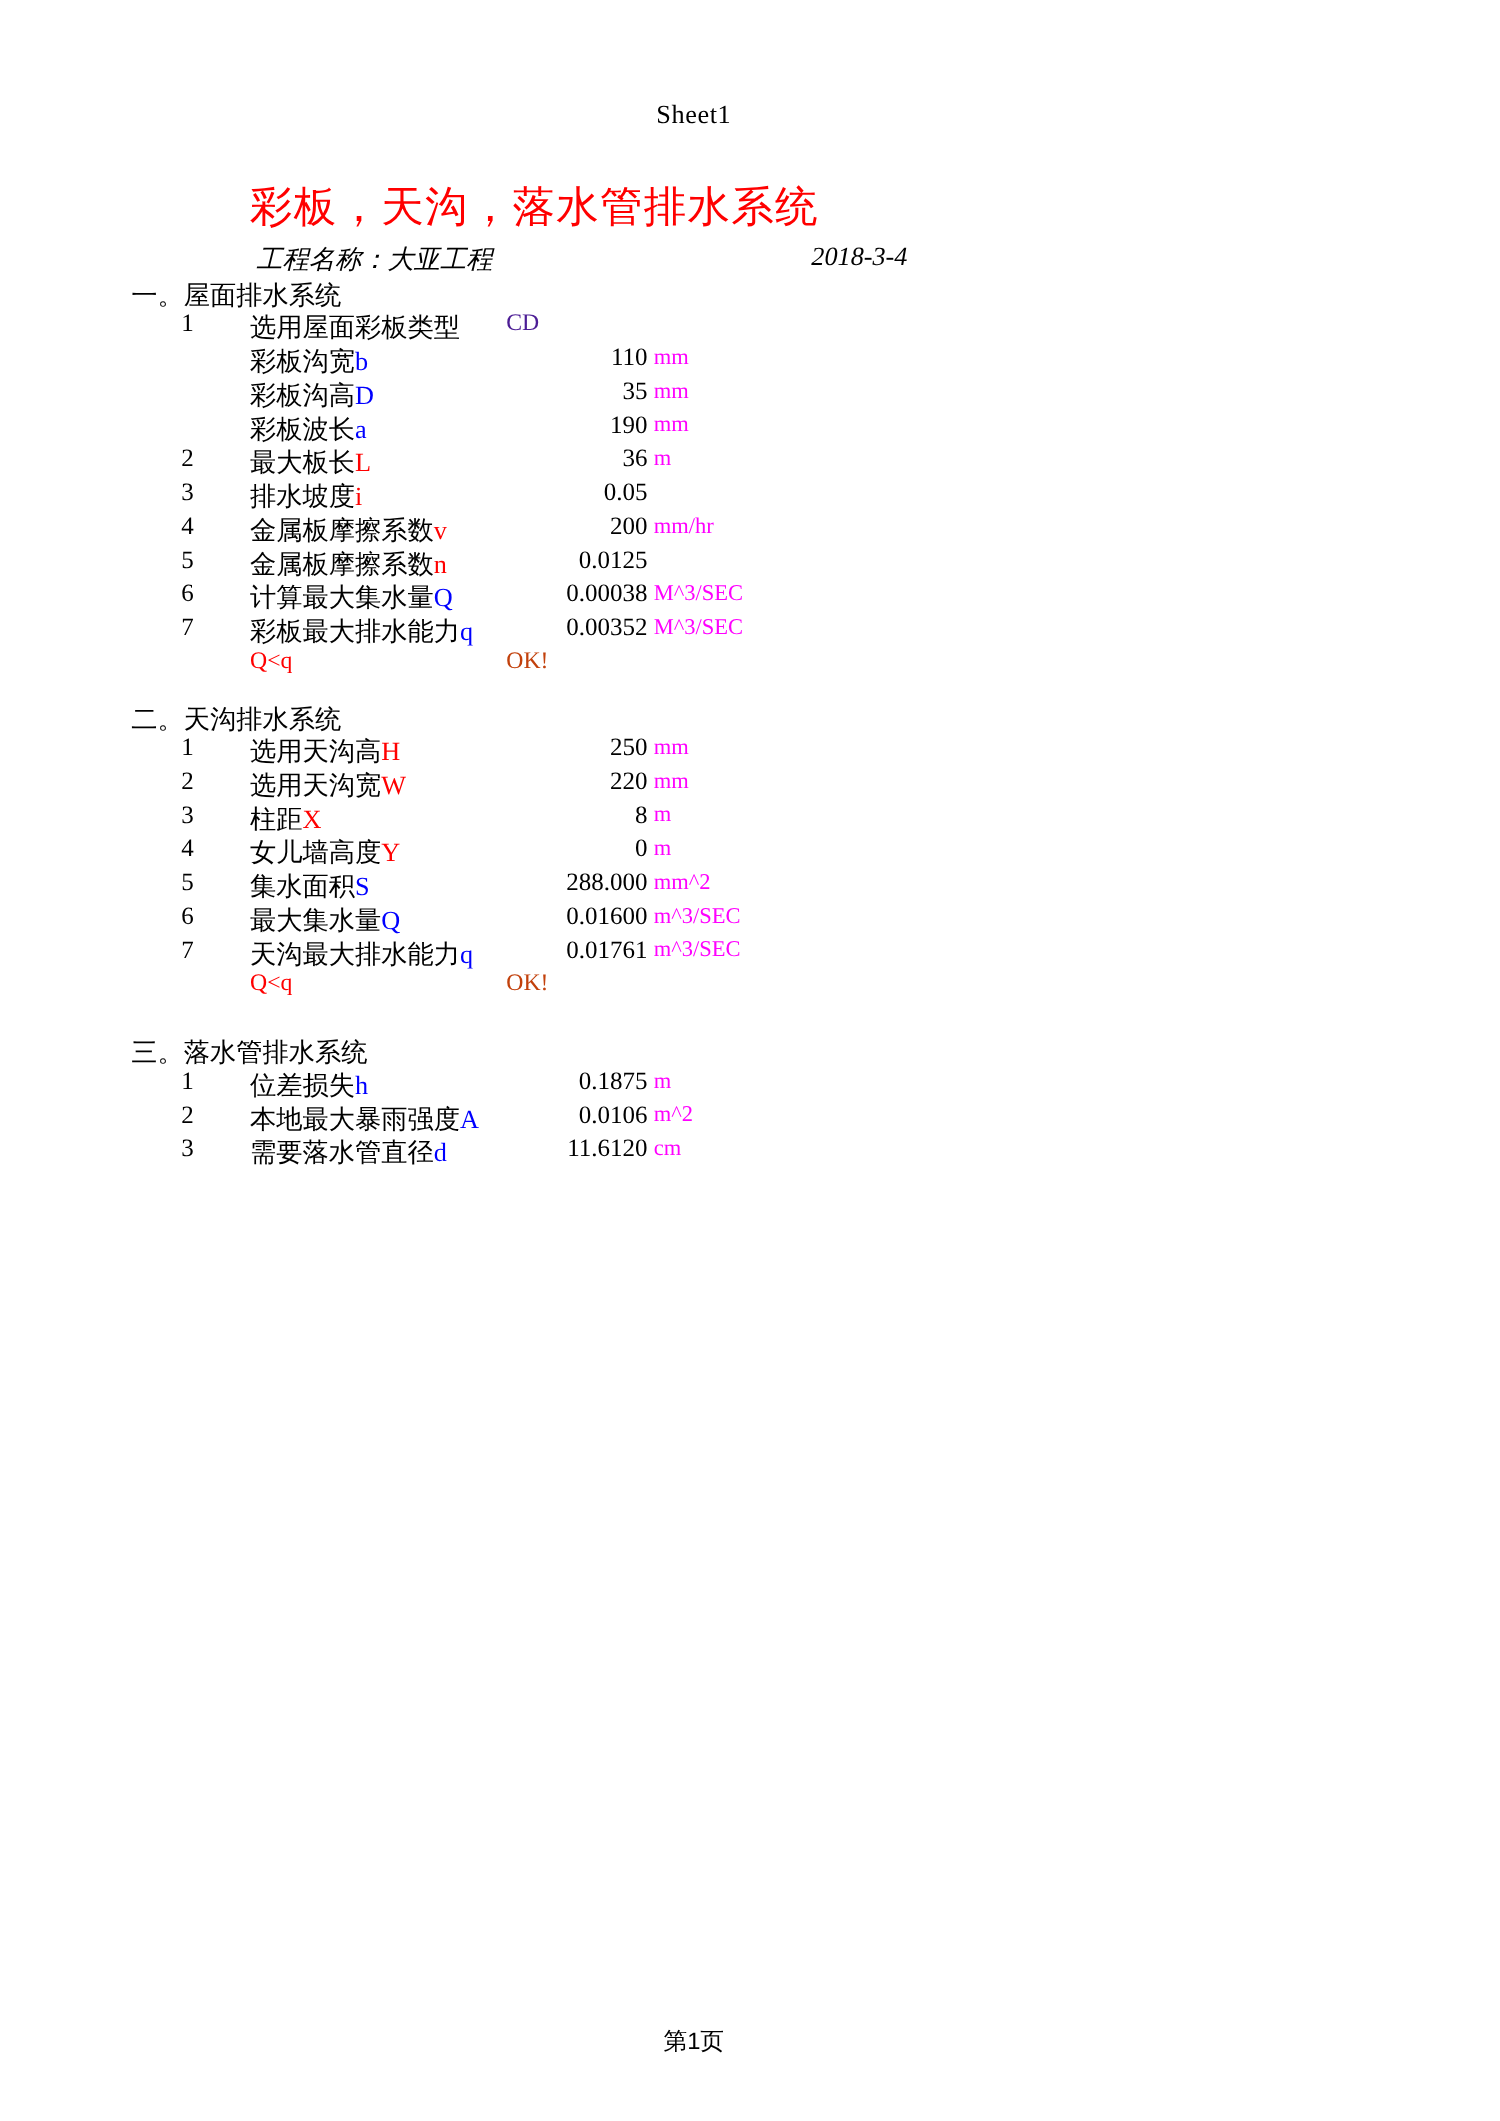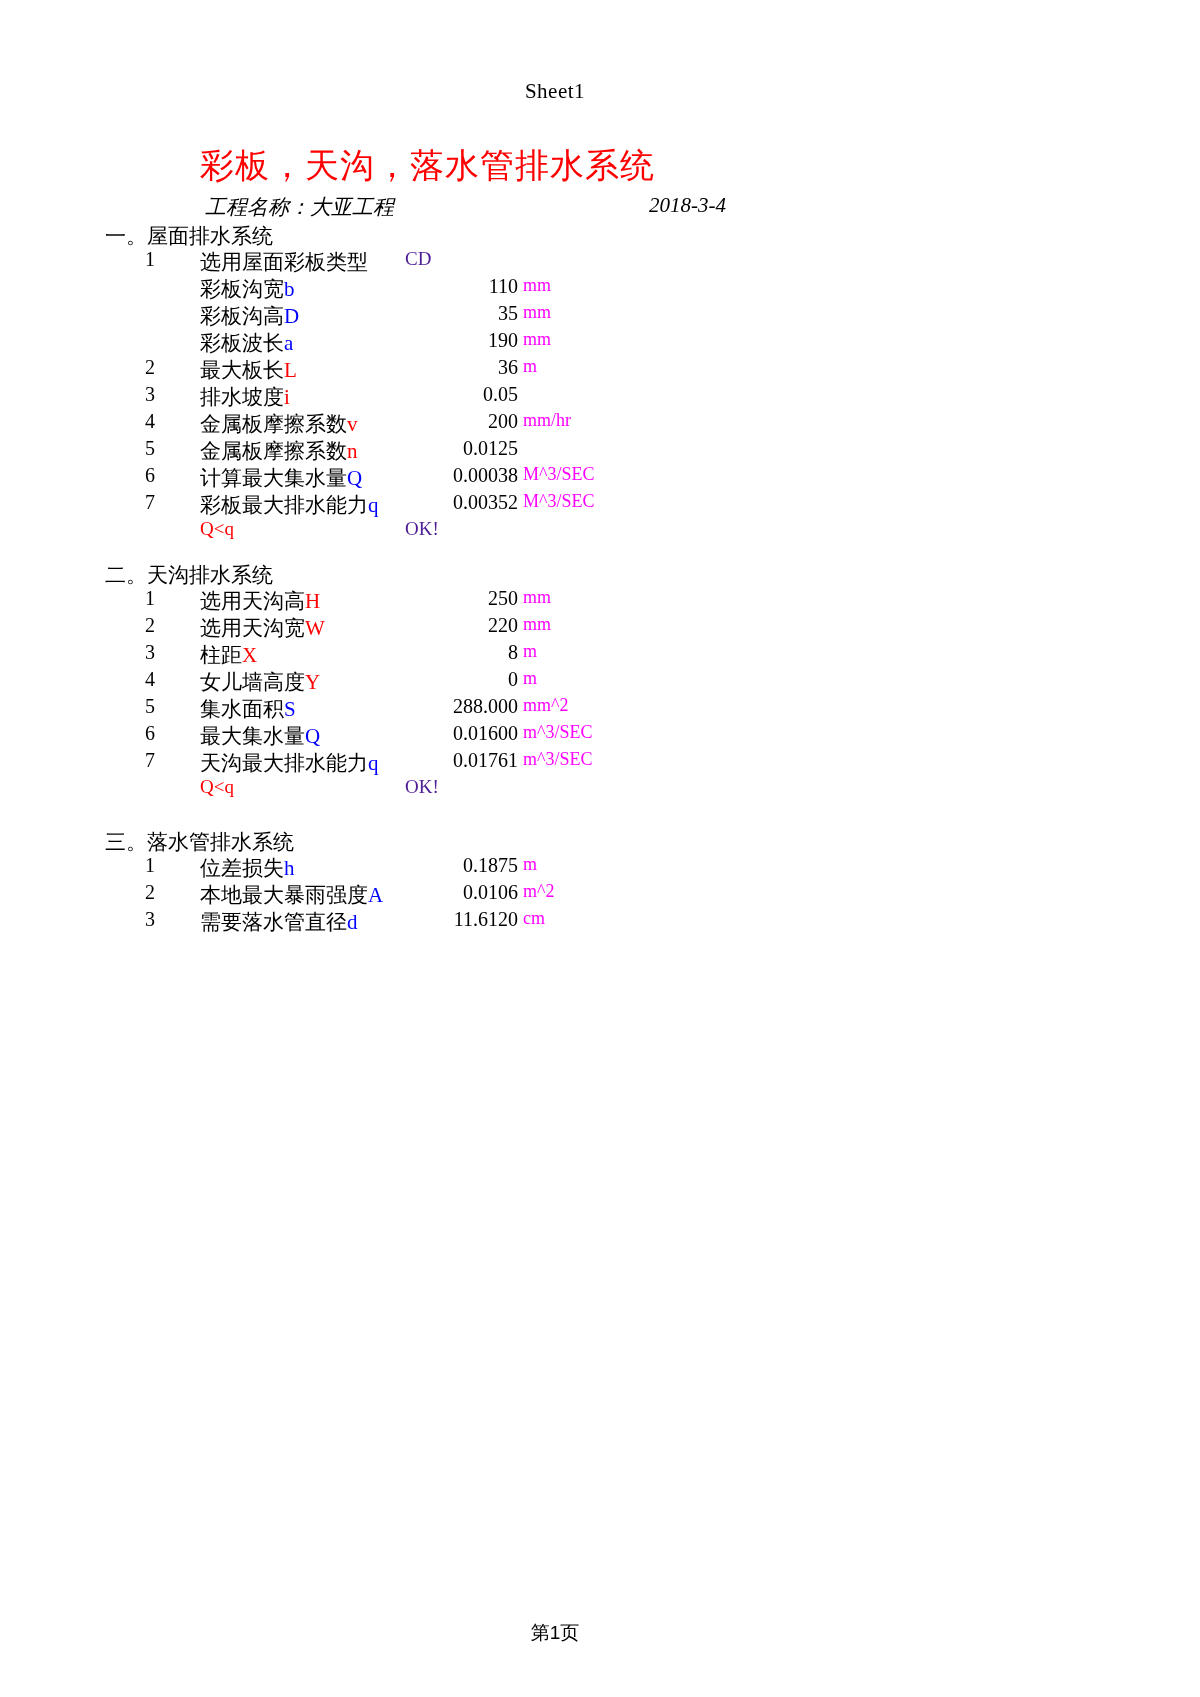--- a/index.html
+++ b/index.html
@@ -144,21 +144,21 @@
     left: 200px;
     font-size: 19px;
     color: #ff0000;
     font-family: "Liberation Serif", "DejaVu Serif", serif;
     white-space: nowrap;
   }
   .check-row .verdict {
     position: absolute;
     left: 405px;
     font-size: 19px;
-    color: #4c1d95;
+    color: #c2410c;
     font-family: "Liberation Serif", "DejaVu Serif", serif;
     white-space: nowrap;
   }
 </style>
 </head>
 <body>
 
 <div class="page">
 
   <div class="sheet-header">Sheet1</div>

